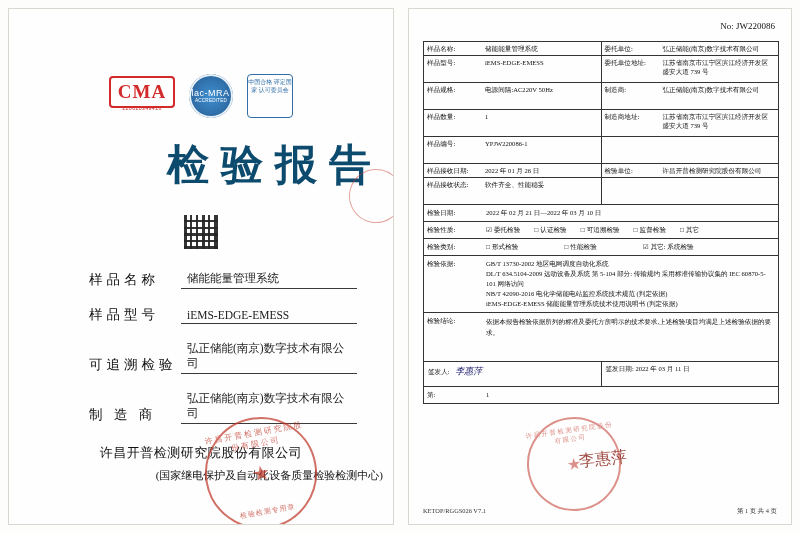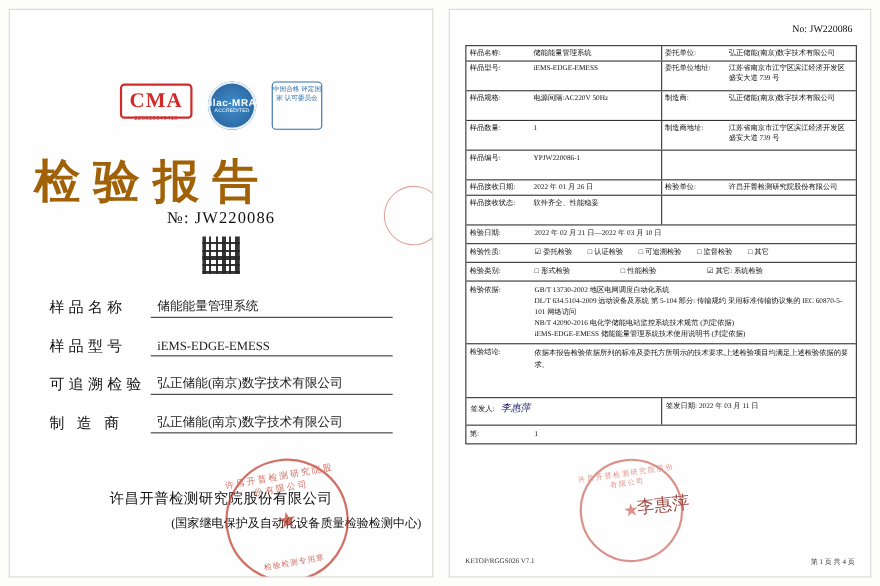--- a/index.html
+++ b/index.html
@@ -83,23 +83,23 @@
     border-radius: 50%;
     background: radial-gradient(circle at 50% 50%, #3f8fd0 0%, #2f6ea8 60%, #1d4d7c 100%);
     color: #fff;
     position: relative;
     box-shadow: inset 0 0 0 2px #eaf2f9;
   }
   .logo-ilac .ilac-txt {
     position: absolute;
     left: 0; right: 0;
     top: 14px;
-    text-align: right;
+    text-align: left;
     font-size: 9px;
-    font-weight: bold;
+    font-weight: normal;
     letter-spacing: 0.5px;
   }
   .logo-ilac .ilac-sub {
     position: absolute;
     left: 0; right: 0;
     top: 24px;
     text-align: center;
     font-size: 4.6px;
     letter-spacing: 0.2px;
   }
@@ -136,26 +136,26 @@
     line-height: 8px;
     text-align: center;
     padding-top: 3px;
     box-sizing: border-box;
   }
 
   .doc-title {
     position: absolute;
     left: 0; right: 0;
     top: 118px;
-    text-align: left;
+    text-align: right;
     font-family: "Liberation Serif", serif;
     font-size: 42px;
     font-weight: bold;
     letter-spacing: 12px;
-    color: #a16207;
+    color: #0c4a6e;
     text-indent: 12px;
   }
   .doc-number {
     position: absolute;
     left: 0; right: 0;
     top: 172px;
     text-align: center;
     font-family: "Liberation Serif", serif;
     font-size: 15px;
     color: #111;
@@ -185,20 +185,21 @@
     align-items: flex-end;
     margin-bottom: 17px;
   }
   .field-label {
     width: 92px;
     font-family: "Liberation Serif", serif;
     font-size: 13.5px;
     color: #111;
     letter-spacing: 4px;
     flex-shrink: 0;
+    margin-left: 44px;
   }
   .field-value {
     flex: 1;
     border-bottom: 1px solid #3a3a3a;
     font-family: "Liberation Serif", serif;
     font-size: 11.5px;
     color: #1a1a1a;
     padding: 0 4px 2px 6px;
     min-height: 15px;
     box-sizing: border-box;
@@ -419,24 +420,20 @@
           <div class="ilac-txt">ilac-MRA</div>
           <div class="ilac-sub">ACCREDITED</div>
         </div>
         <div class="logo-cnas-zh">中国合格
 评定国家
 认可委员会</div>
       </div>
 
       <div class="doc-title">检验报告</div>
 
-      <div class="doc-number">
-        <span>№:</span>
-        <span>JW220086</span>
-      </div>
 
       <div class="qr"></div>
 
       <div class="fields">
         <div class="field-row">
           <div class="field-label">样品名称</div>
           <div class="field-value">储能能量管理系统</div>
         </div>
         <div class="field-row">
           <div class="field-label">样品型号</div>

